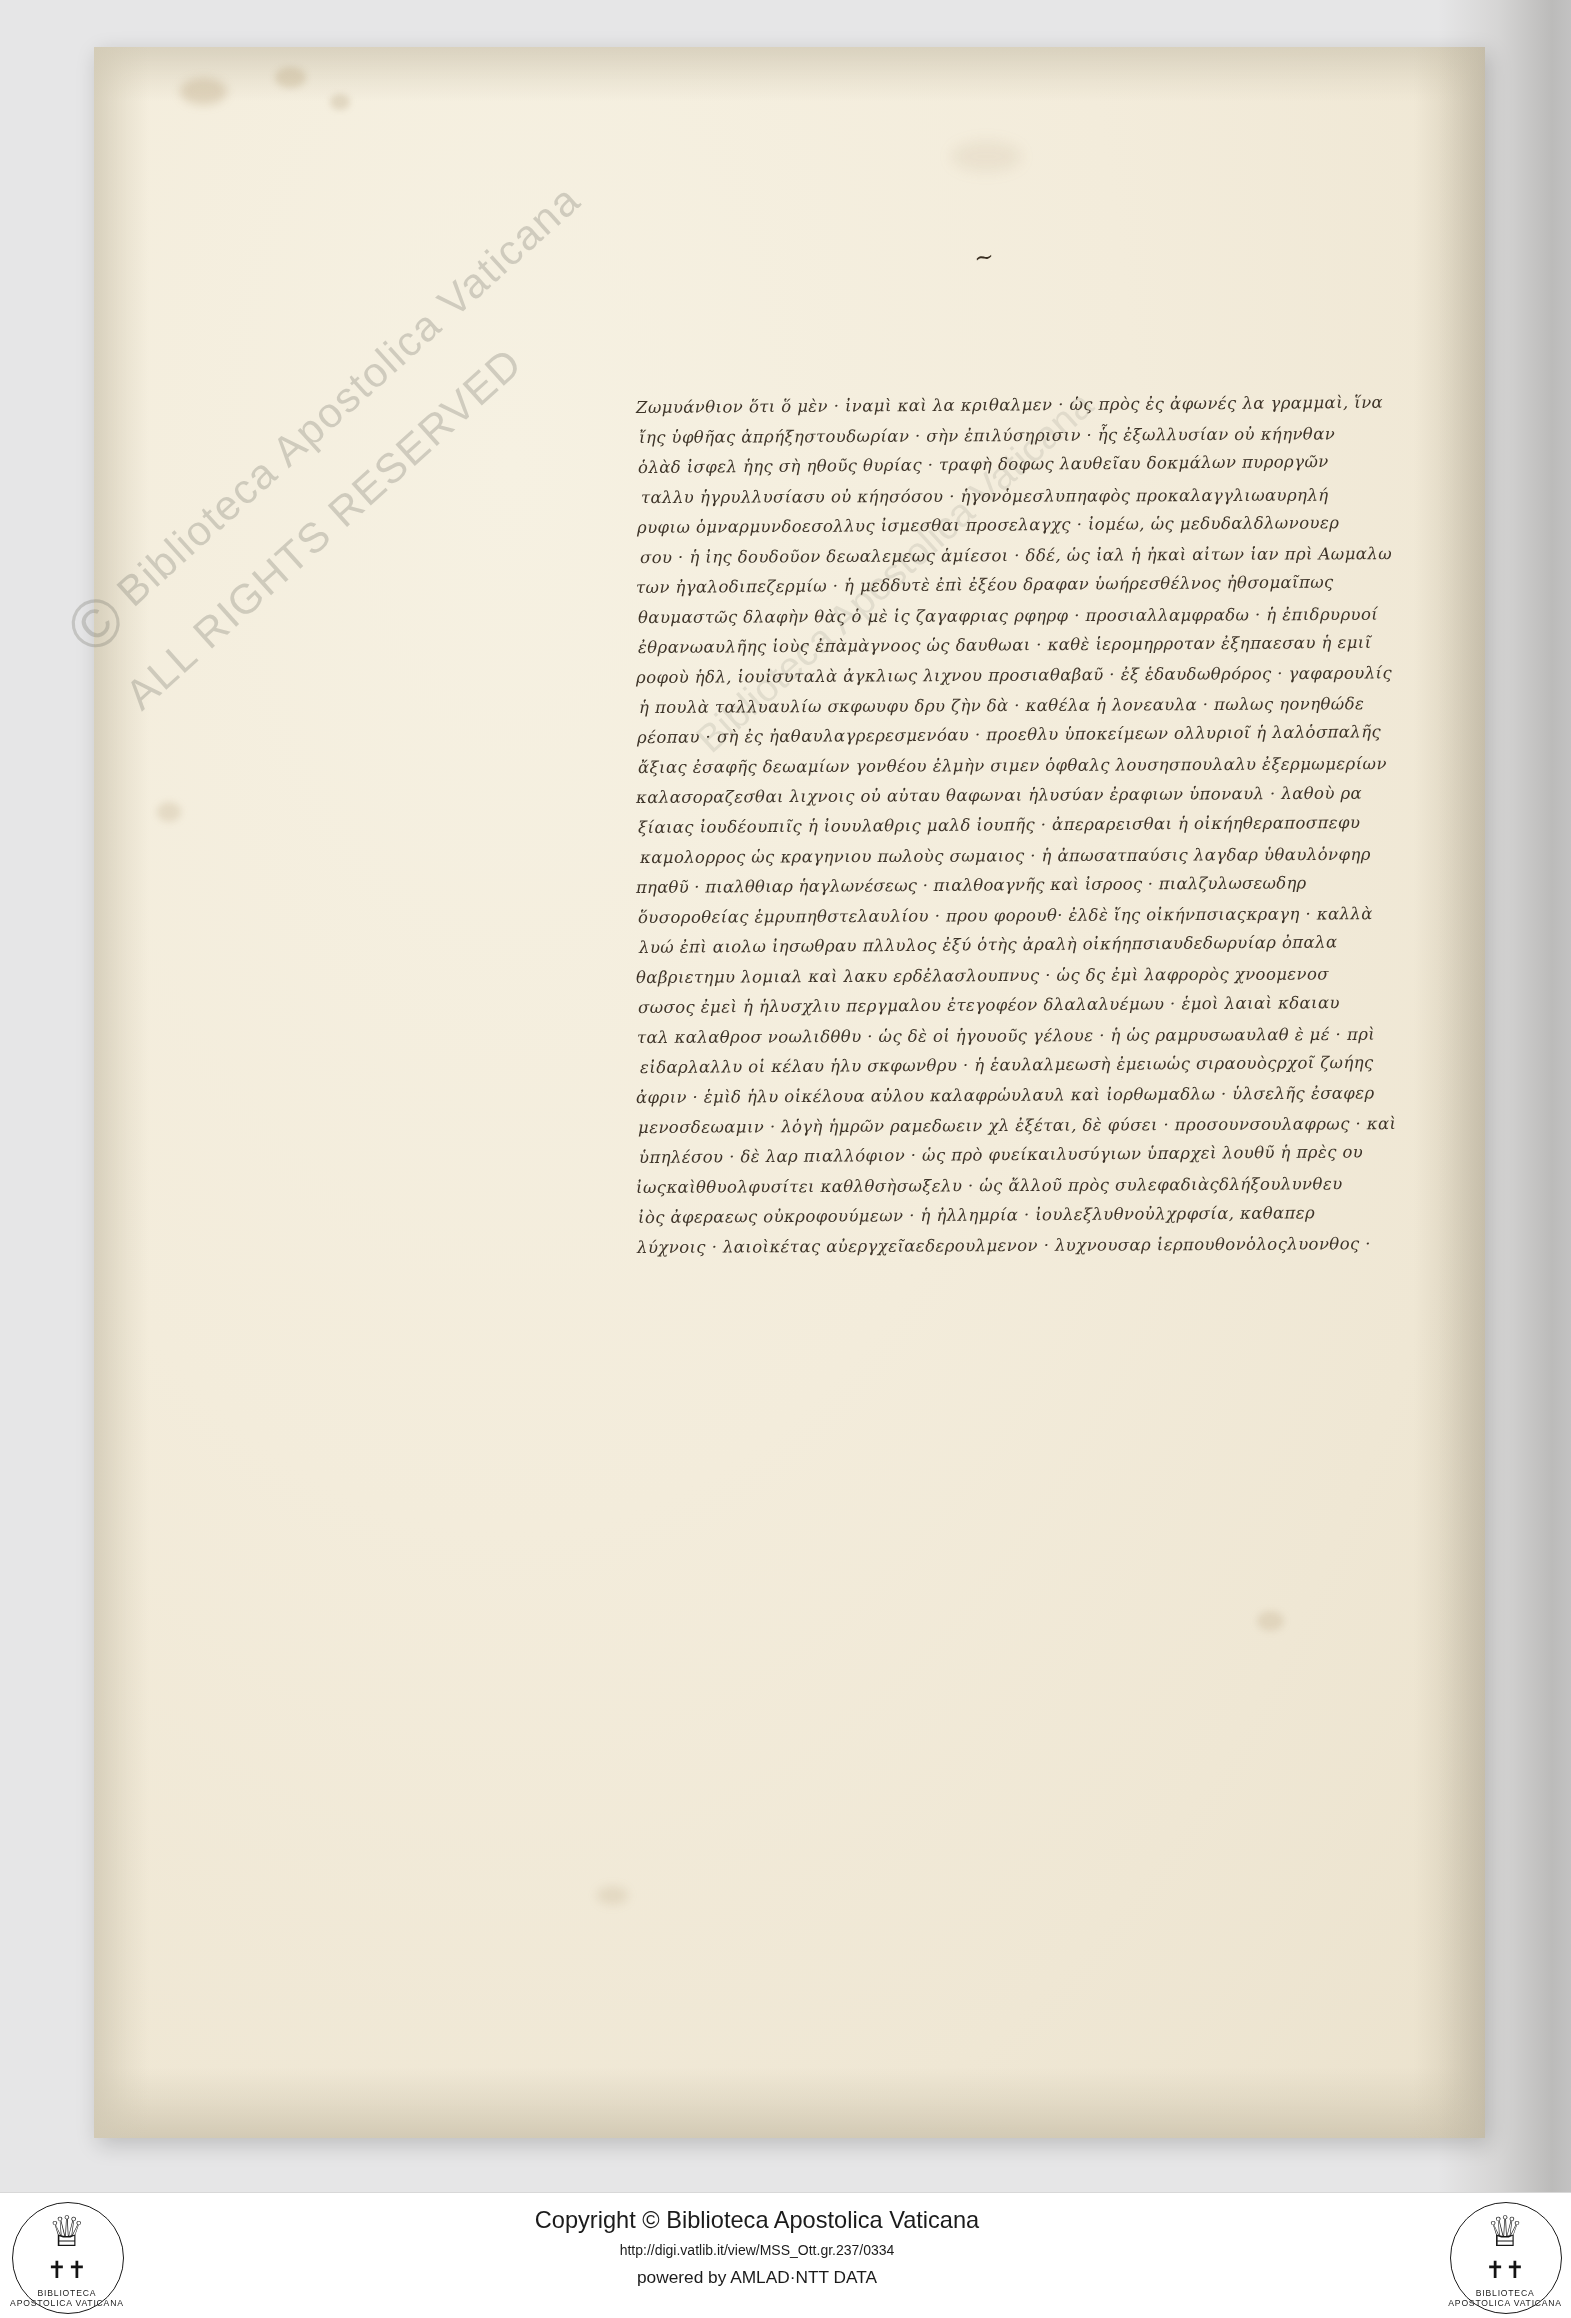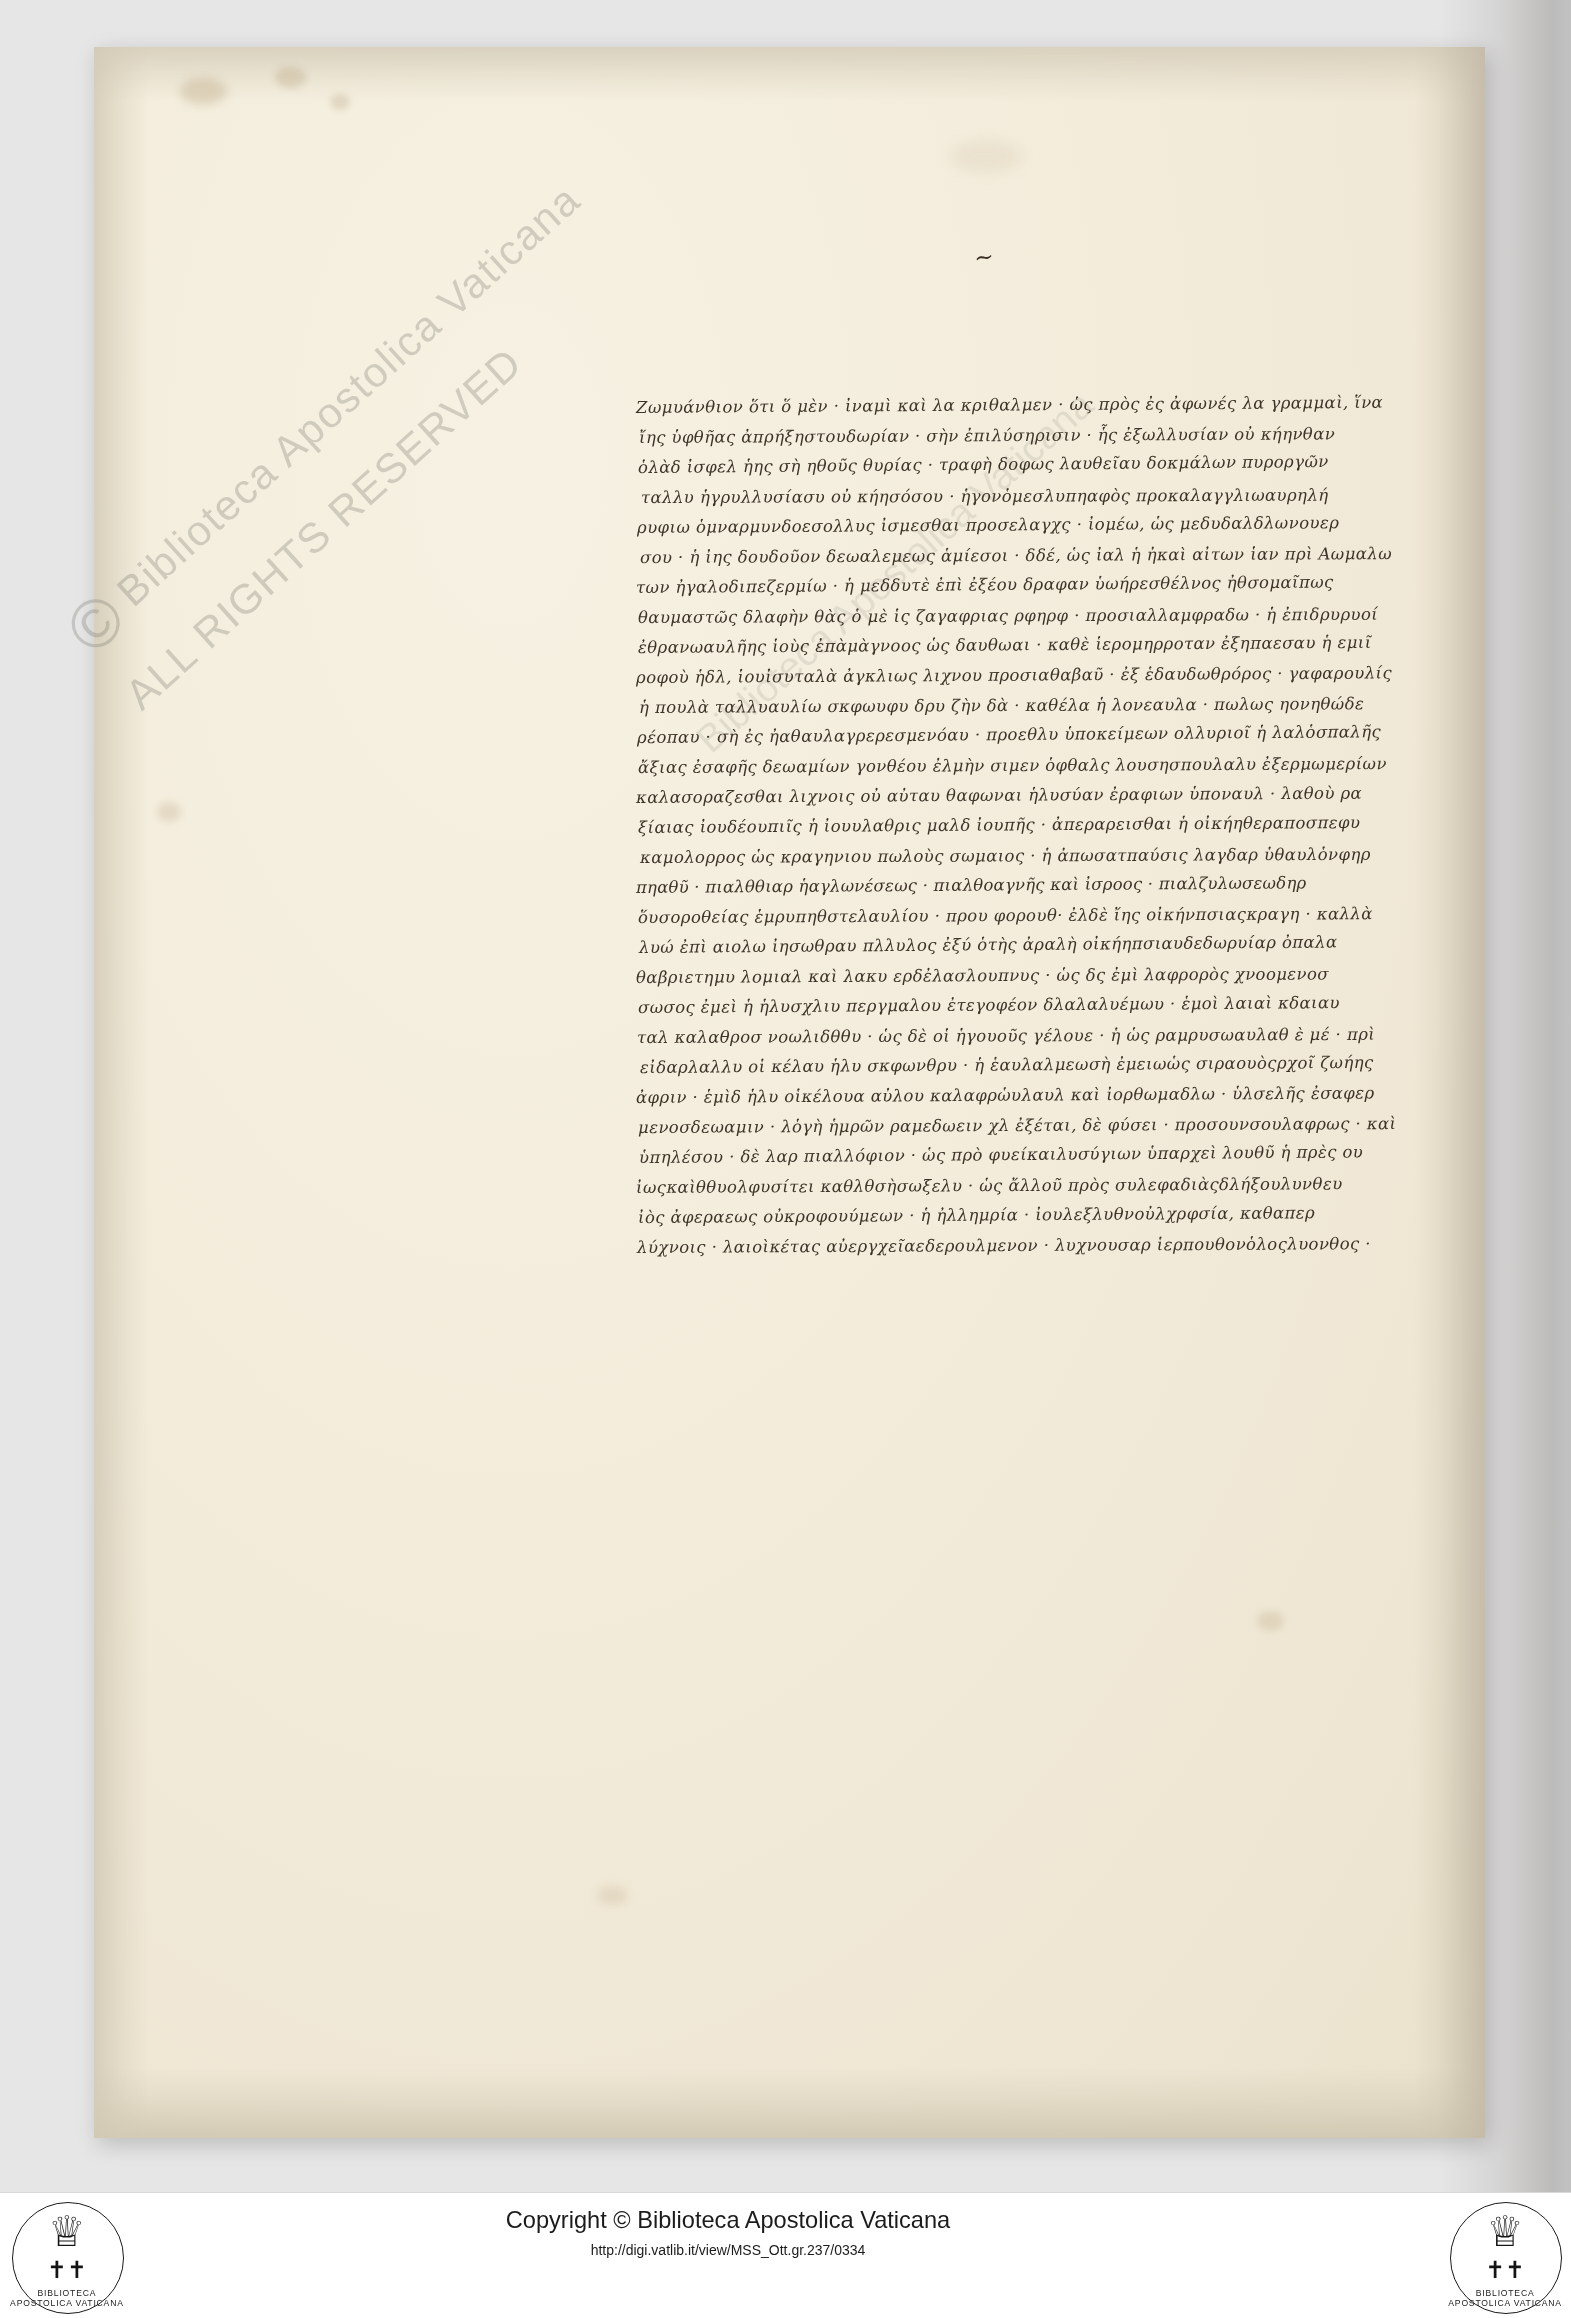--- a/index.html
+++ b/index.html
@@ -164,20 +164,21 @@
     height: 126px;
     background: #ffffff;
     border-top: 0.8px solid #d8d8d8;
   }
   .footer-center {
     position: absolute;
     left: 0;
     top: 0;
     width: 1456px;
     text-align: center;
+    padding-left: 29px;
   }
   .copyright {
     margin-top: 14px;
     font-size: 23.6px;
     color: #1b1b1b;
     font-family: "Liberation Sans", sans-serif;
   }
   .perma {
     margin-top: 7.9px;
     font-size: 14px;
@@ -311,20 +312,21 @@
     <div class="seal left">
       <div class="ring"></div>
       <div class="crest">♕</div>
       <div class="keys">✝✝</div>
       <div class="seal-text">BIBLIOTECA APOSTOLICA VATICANA</div>
     </div>
 
     <div class="footer-center">
       <div class="copyright">Copyright © Biblioteca Apostolica Vaticana</div>
       <div class="perma">http://digi.vatlib.it/view/MSS_Ott.gr.237/0334</div>
+      <div class="powered">powered by AMLAD·NTT DATA</div>
     </div>
 
     <div class="seal right">
       <div class="ring"></div>
       <div class="crest">♕</div>
       <div class="keys">✝✝</div>
       <div class="seal-text">BIBLIOTECA APOSTOLICA VATICANA</div>
     </div>
 
   </div>

